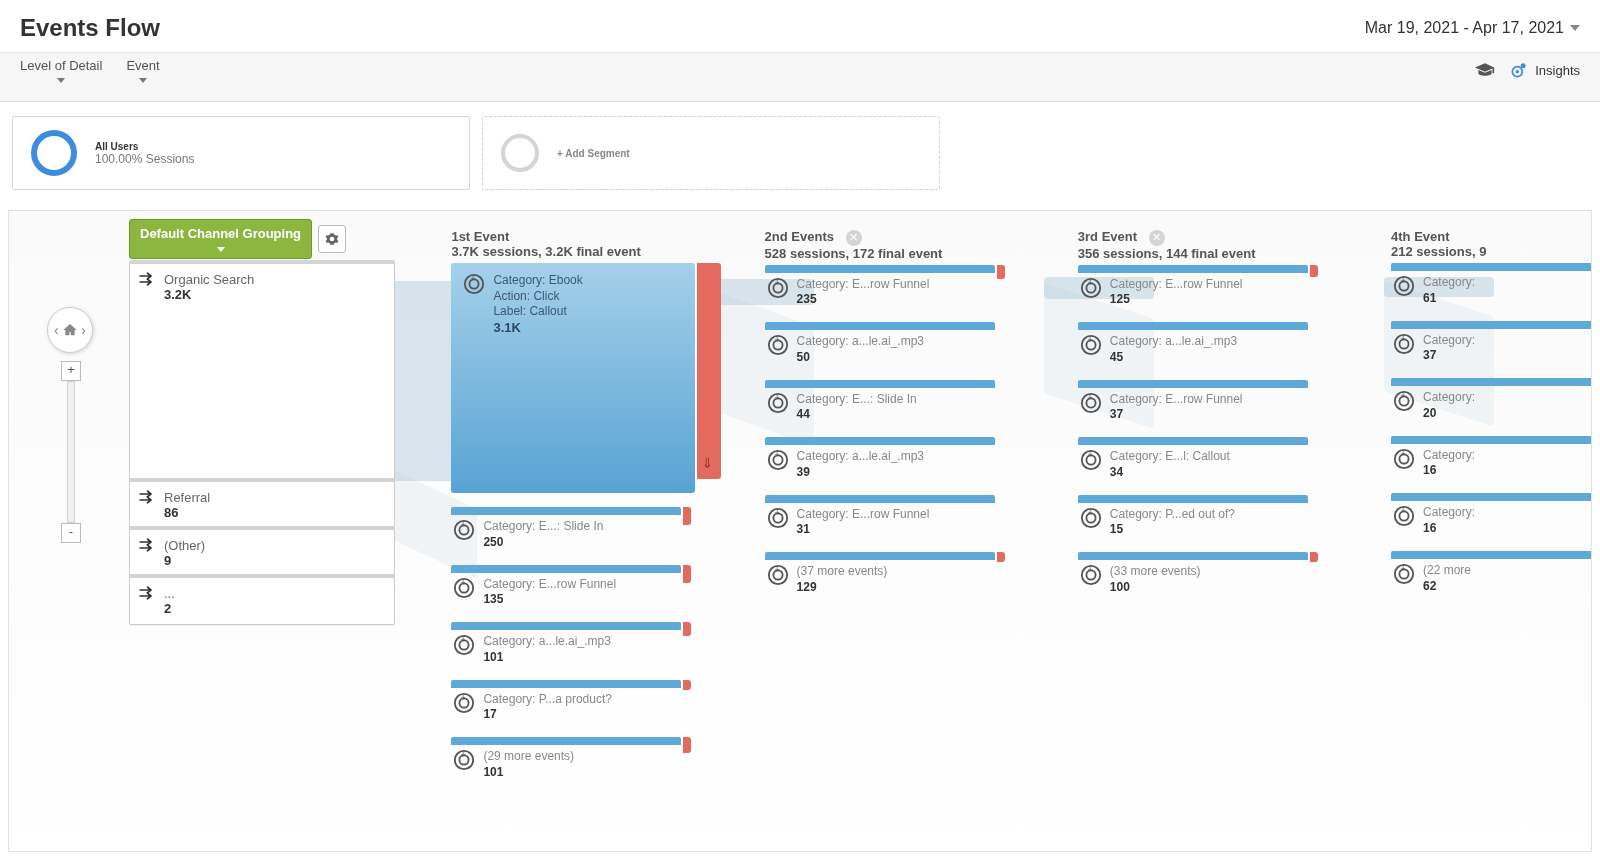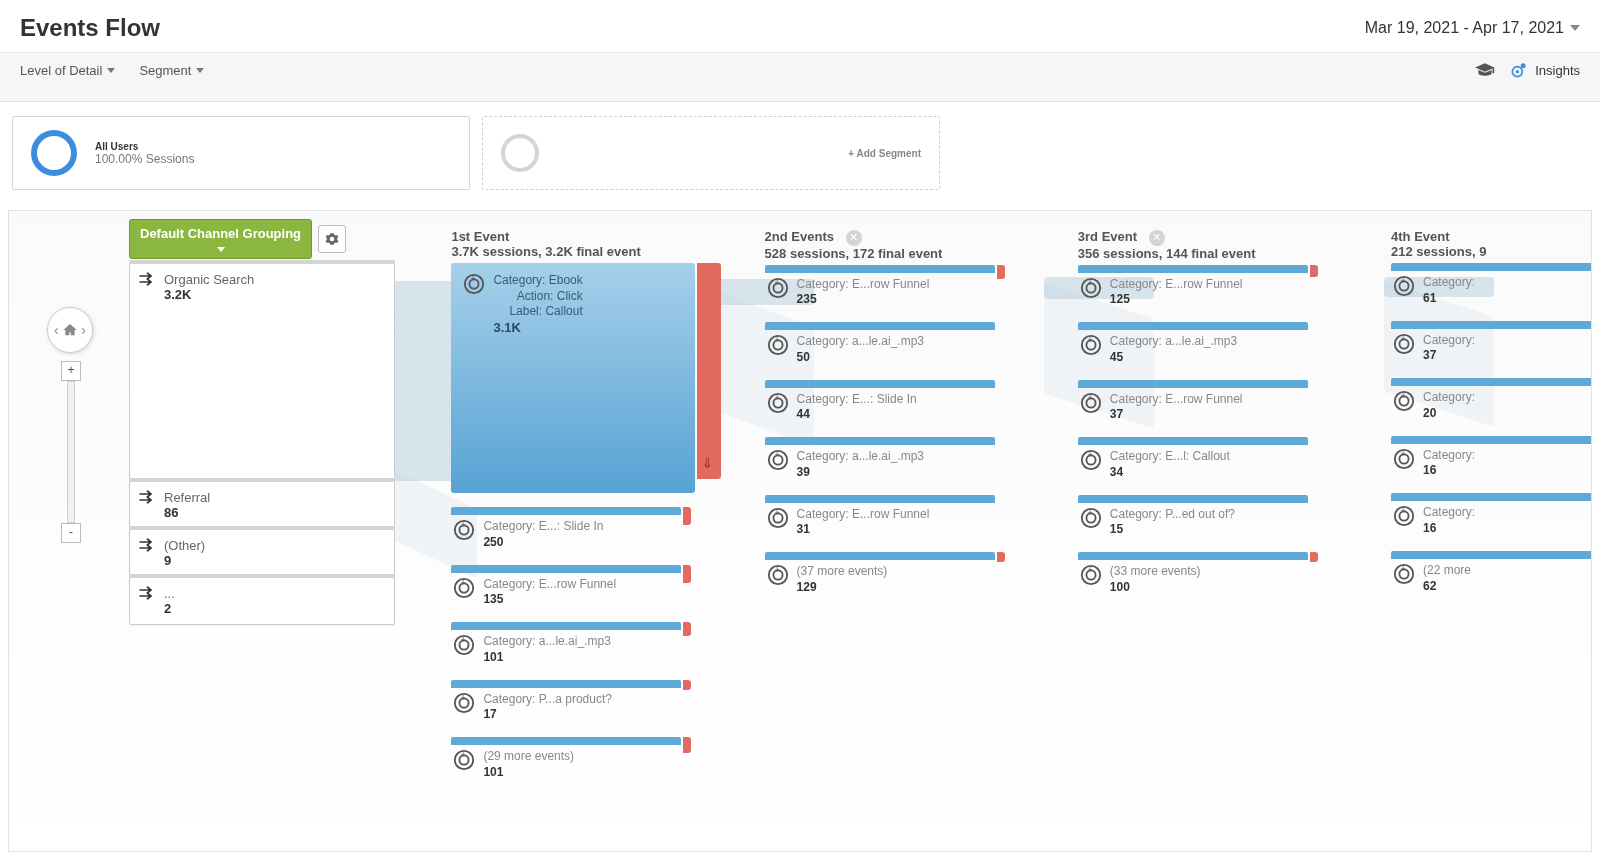--- a/index.html
+++ b/index.html
@@ -3,28 +3,28 @@
 <meta charset="utf-8">
 <style>
   html,body{margin:0;padding:0;font-family:Arial,Helvetica,sans-serif;font-size:13px;color:#333;background:#fff;}
   .page{width:1600px;height:864px;position:relative;overflow:hidden;}
   
   .hdr{display:flex;align-items:center;justify-content:space-between;padding:14px 20px 10px 20px;}
   .title{font-size:24px;font-weight:700;color:#333;}
   .daterange{display:flex;align-items:center;gap:6px;font-size:16px;color:#333;}
   .daterange .tri{width:0;height:0;border-left:5px solid transparent;border-right:5px solid transparent;border-top:6px solid #888;}
   .toolbar{display:flex;align-items:center;gap:24px;padding:0 20px 14px 20px;border-bottom:1px solid #e0e0e0;background:#f6f6f6;height:34px;border-top:1px solid #e8e8e8;}
-  .tool{display:flex;align-items:center;gap:5px;font-size:13px;color:#555;cursor:pointer;}
+  .tool{display:flex;align-items:center;gap:5px;font-size:13px;color:#555;cursor:pointer;flex-direction:column;}
   .tool .tri{width:0;height:0;border-left:4px solid transparent;border-right:4px solid transparent;border-top:5px solid #777;}
   .toolbar-right{margin-left:auto;display:flex;align-items:center;gap:14px;}
   .insights{display:flex;align-items:center;gap:6px;font-size:13px;color:#333;cursor:pointer;}
   
   .segments{display:flex;gap:12px;padding:14px 12px;}
   .seg{border:1px solid #d6d6d6;border-radius:2px;height:72px;width:420px;display:flex;align-items:center;padding:0 18px;gap:18px;background:#fff;}
-  .seg.add{border:1px dashed #cfcfcf;justify-content:space-between;}
+  .seg.add{border:1px dashed #cfcfcf;}
   .segcircle{width:34px;height:34px;border-radius:50%;border:6px solid #3c8dde;}
   .addcircle{width:30px;height:30px;border-radius:50%;border:4px solid #d4d4d4;}
   .segtxt .l1{font-size:10px;color:#333;font-weight:bold;}
   .segtxt .l2{font-size:12px;color:#777;}
   
   .canvas{position:relative;margin:6px 8px 0 8px;border:1px solid #e2e2e2;background:linear-gradient(#fafafa,#fff);height:640px;overflow:hidden;}
   
   .homebtn{position:absolute;left:38px;top:96px;width:44px;height:44px;border-radius:50%;background:#fff;border:1px solid #ccc;display:flex;align-items:center;justify-content:center;box-shadow:1px 1px 4px rgba(0,0,0,0.15);}
   .homebtn::before{content:"‹";position:absolute;left:6px;color:#888;font-size:14px;}
   .homebtn::after{content:"›";position:absolute;right:6px;color:#888;font-size:14px;}
@@ -53,21 +53,21 @@
   .srcnode.tall{height:200px;}
   .srcnode .bar{position:absolute;left:-1px;right:-1px;top:-4px;height:4px;background:#d4d4d4;border-radius:2px 2px 0 0;}
   .srcnode .ico{position:absolute;left:8px;top:8px;}
   .srcnode .lab{font-size:13px;color:#666;}
   .srcnode .val{font-size:13px;font-weight:700;color:#333;}
   
   .evwrap{position:relative;}
   .evnode{position:relative;margin-bottom:14px;width:230px;}
   .evnode .bluebar{height:8px;background:#5fa9d8;border-radius:2px 2px 0 0;}
   .evnode .body{display:flex;align-items:flex-start;gap:8px;padding:4px 6px 2px 2px;}
-  .evnode .lab{font-size:12px;color:#888;line-height:1.3;text-align:right;}
+  .evnode .lab{font-size:12px;color:#888;line-height:1.3;}
   .evnode .val{font-size:12px;font-weight:700;color:#333;}
   .evicon{flex:0 0 auto;}
   
   .bigbox{background:linear-gradient(#a5d0ea,#58a3d4);border-radius:3px;height:210px;width:220px;padding:10px 12px;color:#135;position:relative;}
   .bigbox .lab{font-size:12px;color:#3a5a73;}
   .bigbox .val{font-size:13px;font-weight:700;color:#2a4a63;}
   .dropoff{position:absolute;right:-26px;top:0;width:24px;background:#e36a5e;border-radius:0 3px 3px 0;}
   .dropoff.small{width:8px;right:-10px;}
   .dropoff .arrow{position:absolute;bottom:8px;left:4px;color:#9d2e21;font-size:14px;}
   
@@ -86,21 +86,21 @@
     <span class="tri"></span>
   </div>
 </div>
 
 <div class="toolbar">
   <div class="tool">
     <span>Level of Detail</span>
     <span class="tri"></span>
   </div>
   <div class="tool">
-    <span>Segment</span>
+    <span>Event</span>
     <span class="tri"></span>
   </div>
   <div class="toolbar-right">
     <span>
       <svg width="20" height="14" viewBox="0 0 24 16">
             <path fill="#555" d="M12 0 0 5l12 5 9-3.75V12h2V5z"></path>
             <path fill="#555" d="M4 8v4c0 1.7 3.6 3 8 3s8-1.3 8-3V8l-8 3.3z"></path>
           </svg>
     </span>
     <span class="insights">

